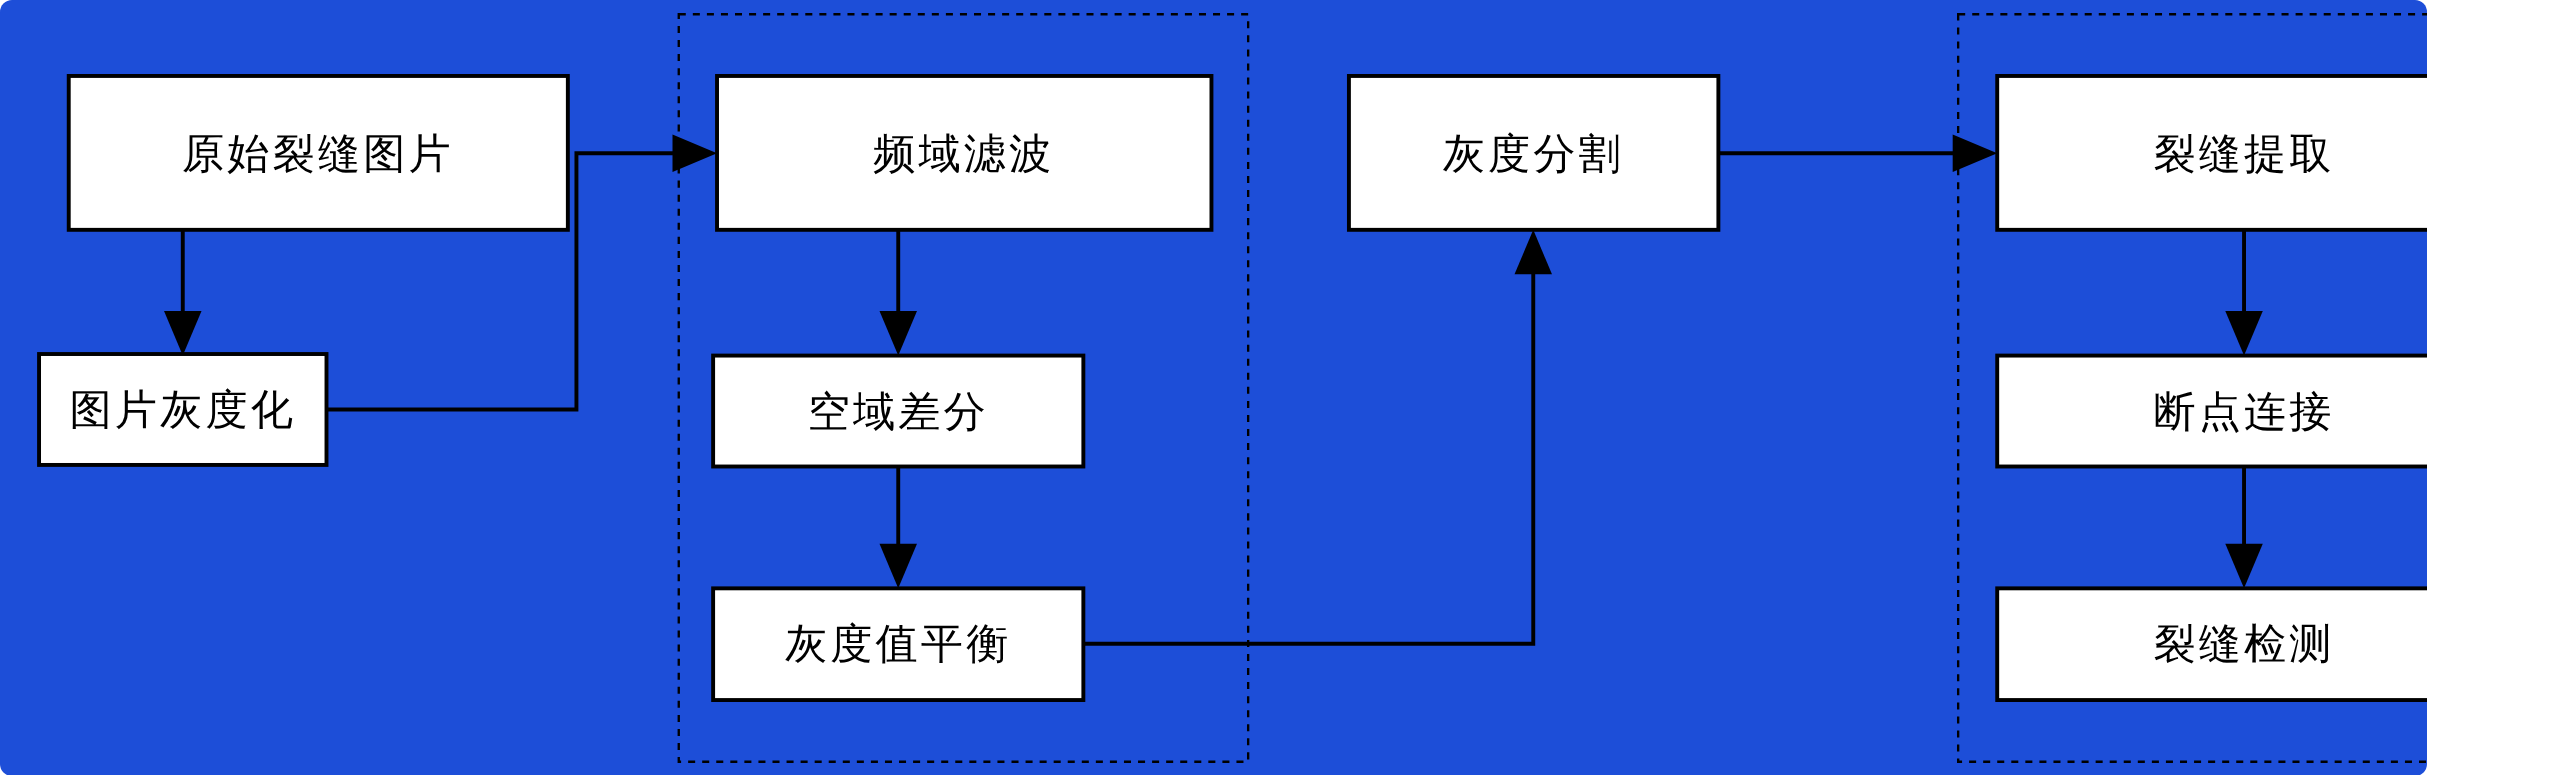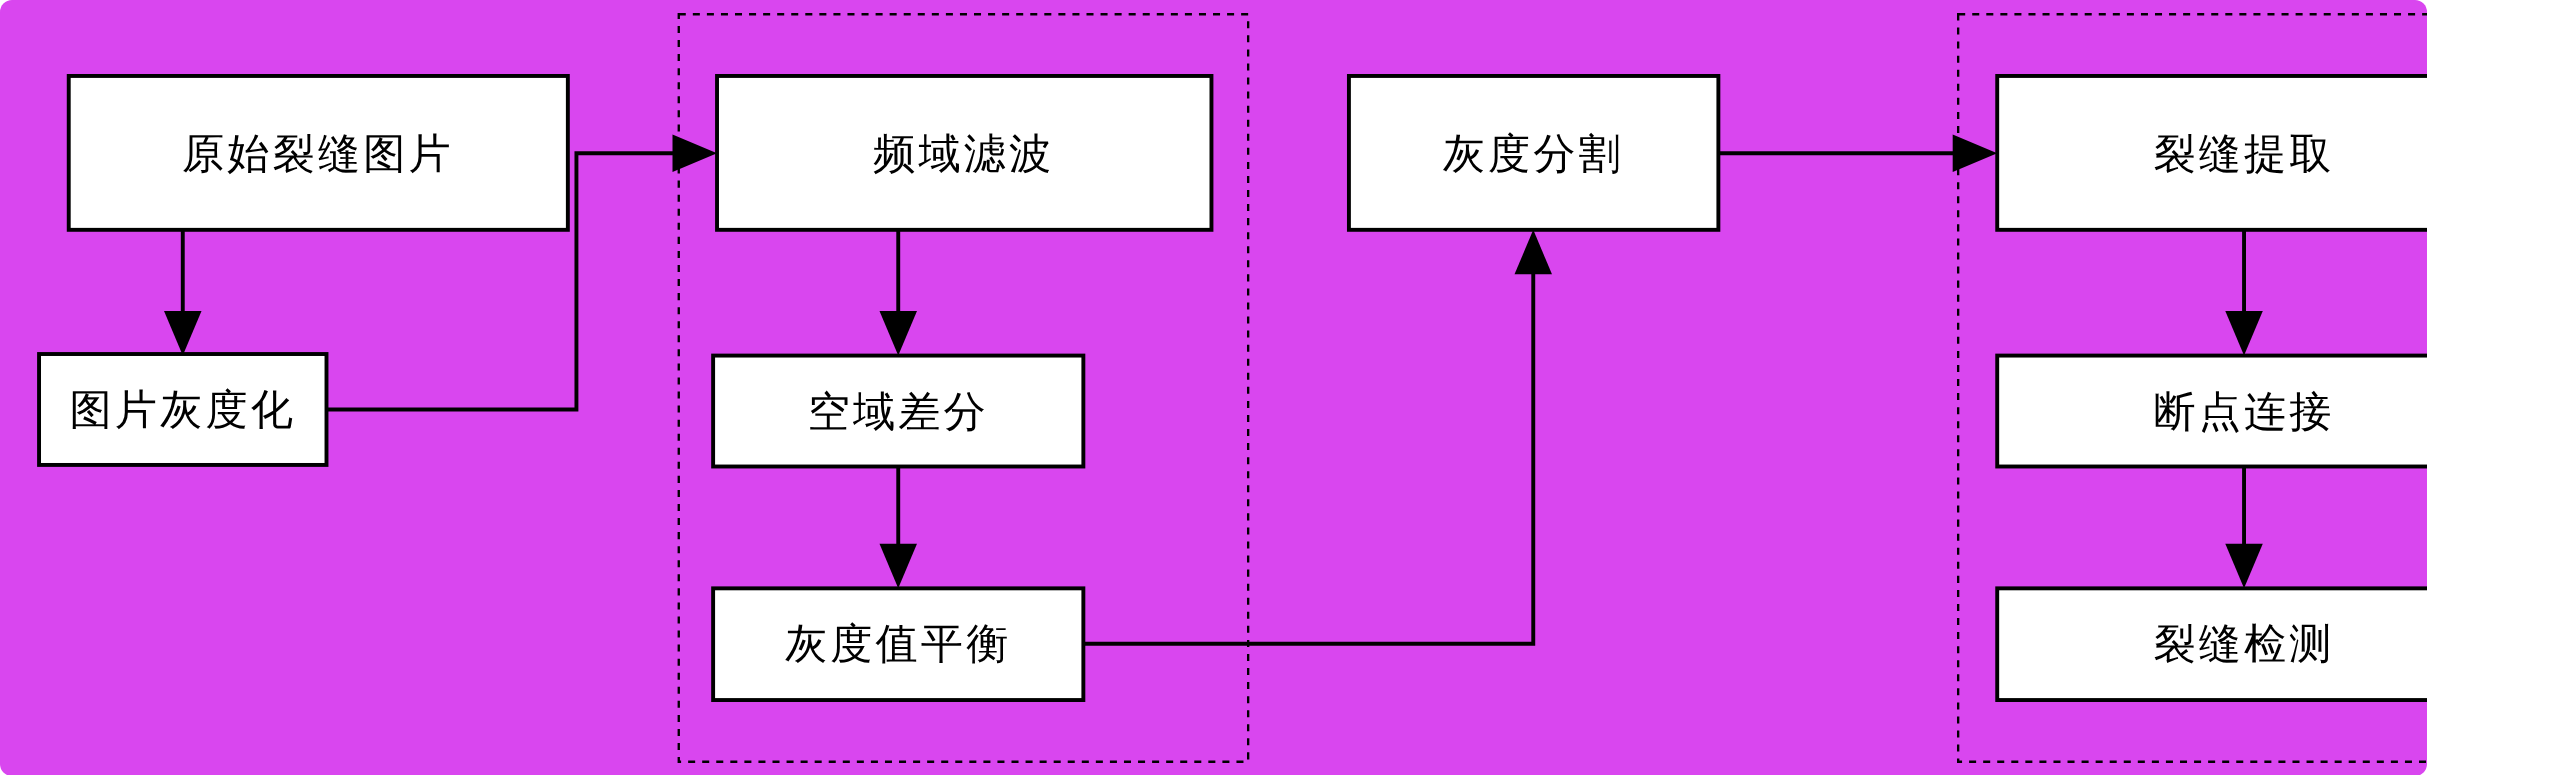--- a/index.html
+++ b/index.html
@@ -8,21 +8,21 @@
     padding: 0;
     background: #ffffff;
   }
   body {
     font-family: "Liberation Serif", "DejaVu Serif", serif;
   }
   #flow-root {
     position: relative;
     width: 2427px;
     height: 776px;
-    background: #d946ef;
+    background: #1d4ed8;
     overflow: hidden;
     border-radius: 12px;
   }
   #flow-svg {
     position: absolute;
     left: 0;
     top: 0;
     width: 2576px;
     height: 776px;
   }

